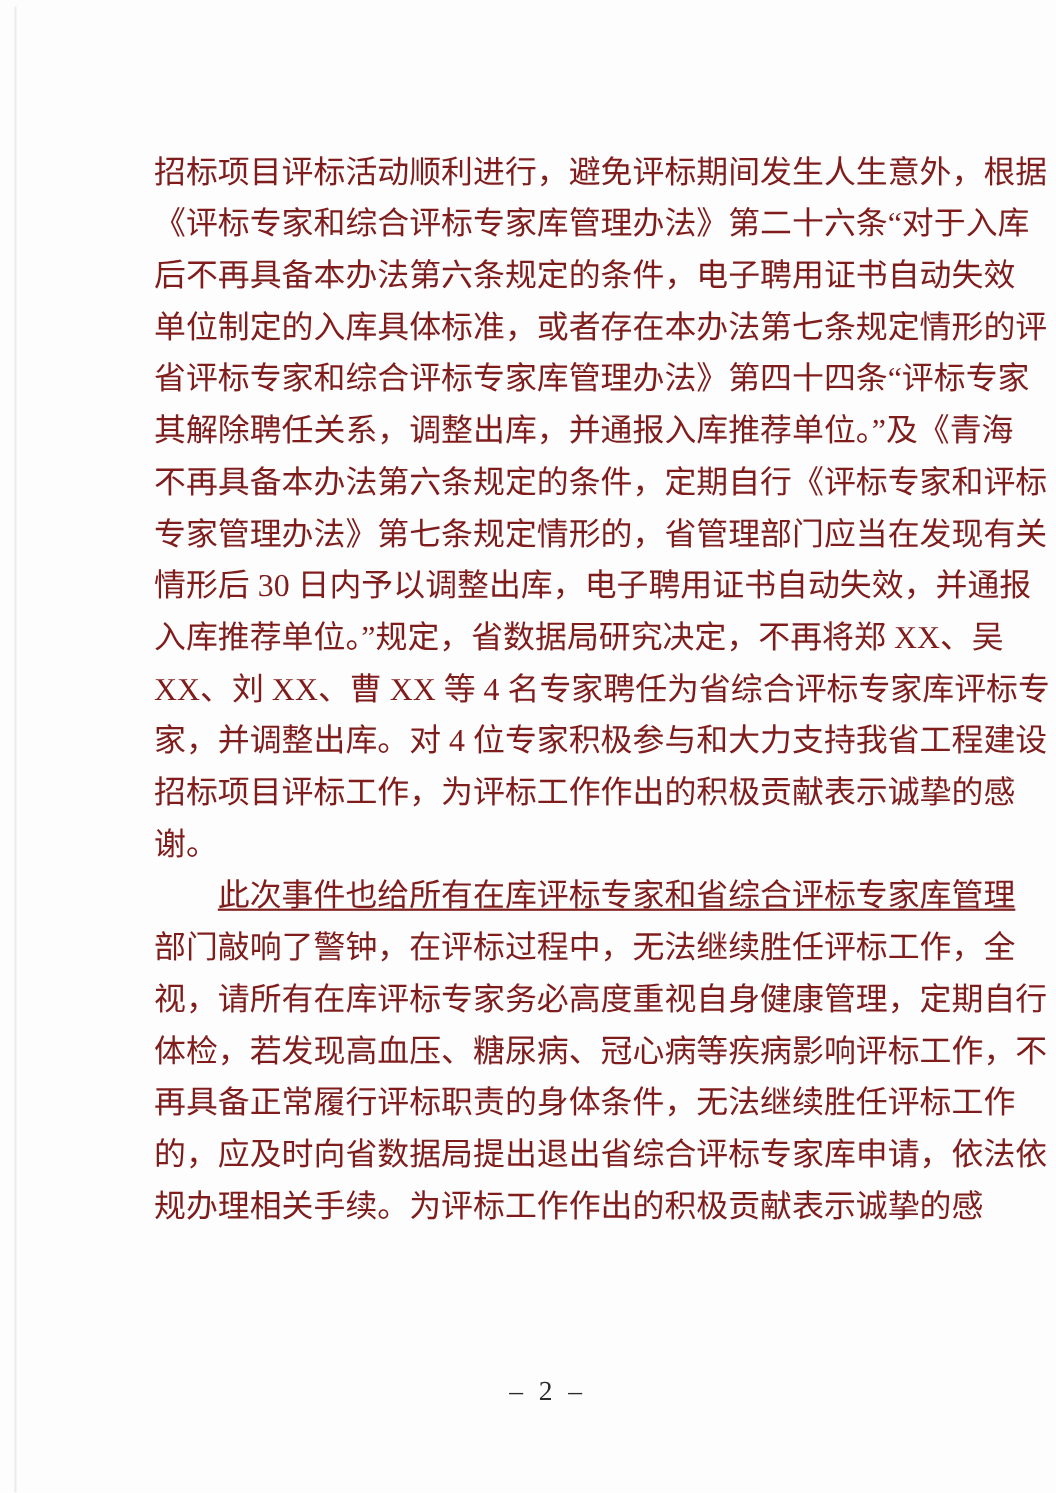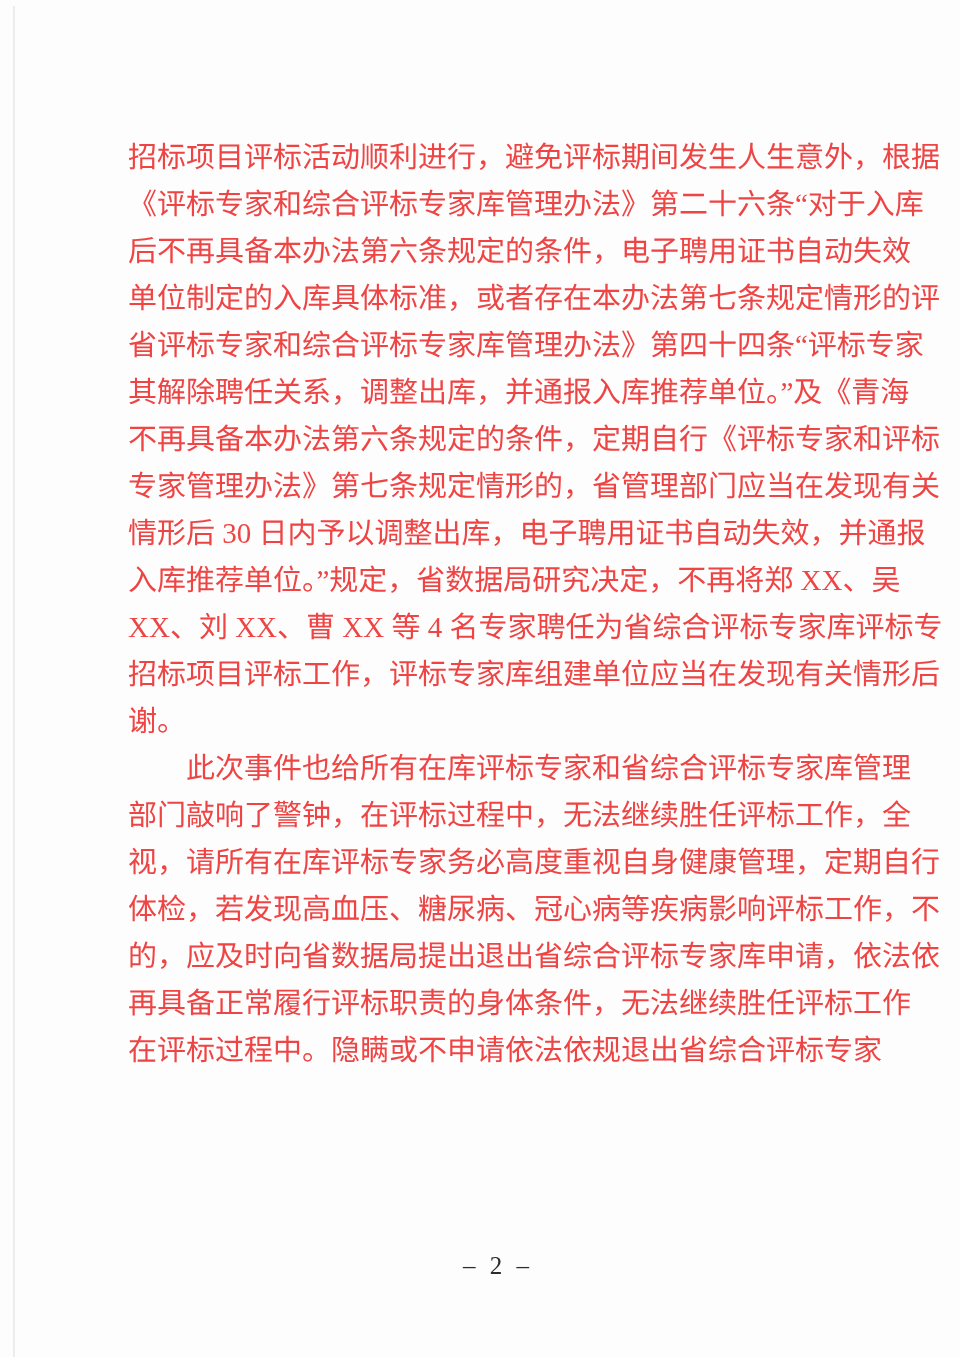--- a/index.html
+++ b/index.html
@@ -18,35 +18,36 @@
   .scan-edge {
     position: absolute;
     left: 13px;
     top: 6px;
     bottom: 0;
     width: 2px;
     background: #ececec;
   }
   .doc-body {
     position: absolute;
-    left: 128px;
+    left: 140px;
     top: 134px;
     width: 716px;
-    color: #ef4444;
+    color: #7f1d1d;
     font-size: 29px;
     line-height: 47px;
   }
   .line {
     white-space: nowrap;
     text-align: justify;
     text-align-last: justify;
     text-justify: inter-ideograph;
   }
   .line.indent {
     padding-left: 58px;
+    text-decoration: underline;
   }
   .line.flush-left {
     text-align-last: left;
   }
   .page-number {
     position: absolute;
     left: 140px;
     width: 716px;
     top: 1252px;
     text-align: center;
@@ -67,25 +68,26 @@
       <div class="line">《评标专家和综合评标专家库管理办法》第二十六条“对于入库</div>
       <div class="line">后不再具备本办法第六条规定的条件，电子聘用证书自动失效</div>
       <div class="line">单位制定的入库具体标准，或者存在本办法第七条规定情形的评</div>
       <div class="line">省评标专家和综合评标专家库管理办法》第四十四条“评标专家</div>
       <div class="line">其解除聘任关系，调整出库，并通报入库推荐单位。”及《青海</div>
       <div class="line">不再具备本办法第六条规定的条件，定期自行《评标专家和评标</div>
       <div class="line">专家管理办法》第七条规定情形的，省管理部门应当在发现有关</div>
       <div class="line">情形后 30 日内予以调整出库，电子聘用证书自动失效，并通报</div>
       <div class="line">入库推荐单位。”规定，省数据局研究决定，不再将郑 XX、吴</div>
       <div class="line">XX、刘 XX、曹 XX 等 4 名专家聘任为省综合评标专家库评标专</div>
-      <div class="line">招标项目评标工作，评标专家库组建单位应当在发现有关情形后</div>
+      <div class="line">家，并调整出库。对 4 位专家积极参与和大力支持我省工程建设</div>
+      <div class="line">招标项目评标工作，为评标工作作出的积极贡献表示诚挚的感</div>
       <div class="line flush-left">谢。</div>
       <div class="line indent">此次事件也给所有在库评标专家和省综合评标专家库管理</div>
       <div class="line">部门敲响了警钟，在评标过程中，无法继续胜任评标工作，全</div>
       <div class="line">视，请所有在库评标专家务必高度重视自身健康管理，定期自行</div>
       <div class="line">体检，若发现高血压、糖尿病、冠心病等疾病影响评标工作，不</div>
+      <div class="line">再具备正常履行评标职责的身体条件，无法继续胜任评标工作</div>
       <div class="line">的，应及时向省数据局提出退出省综合评标专家库申请，依法依</div>
-      <div class="line">再具备正常履行评标职责的身体条件，无法继续胜任评标工作</div>
-      <div class="line">在评标过程中。隐瞒或不申请依法依规退出省综合评标专家</div>
+      <div class="line">规办理相关手续。为评标工作作出的积极贡献表示诚挚的感</div>
     </div>
 
   <div class="page-number">– 2 –</div>
 </div>
 
 </body></html>

